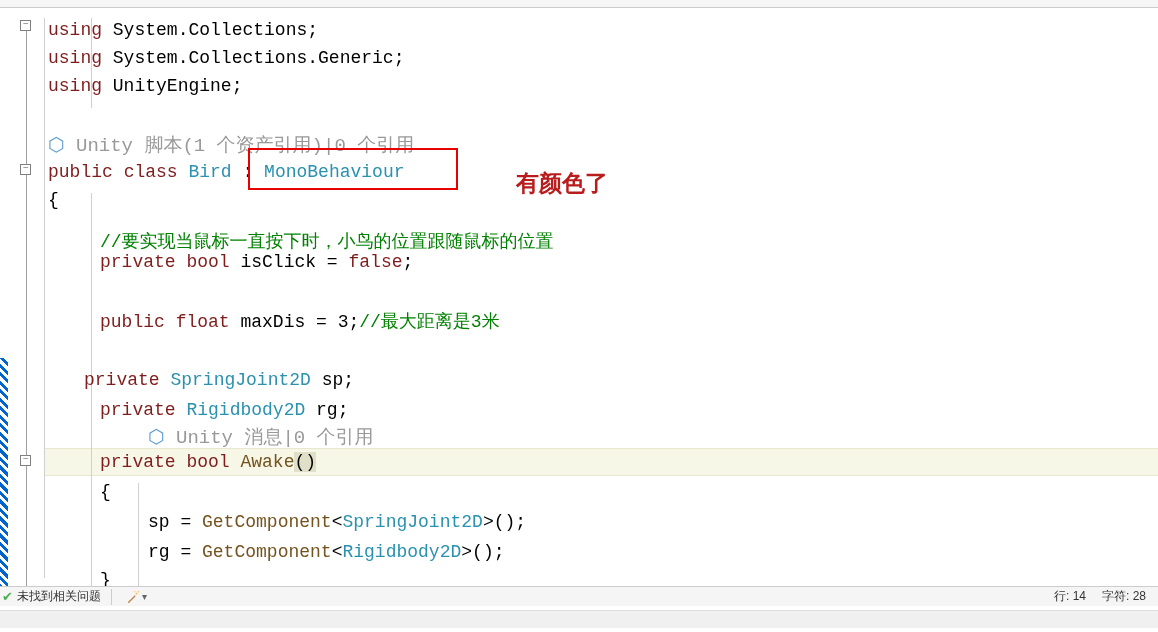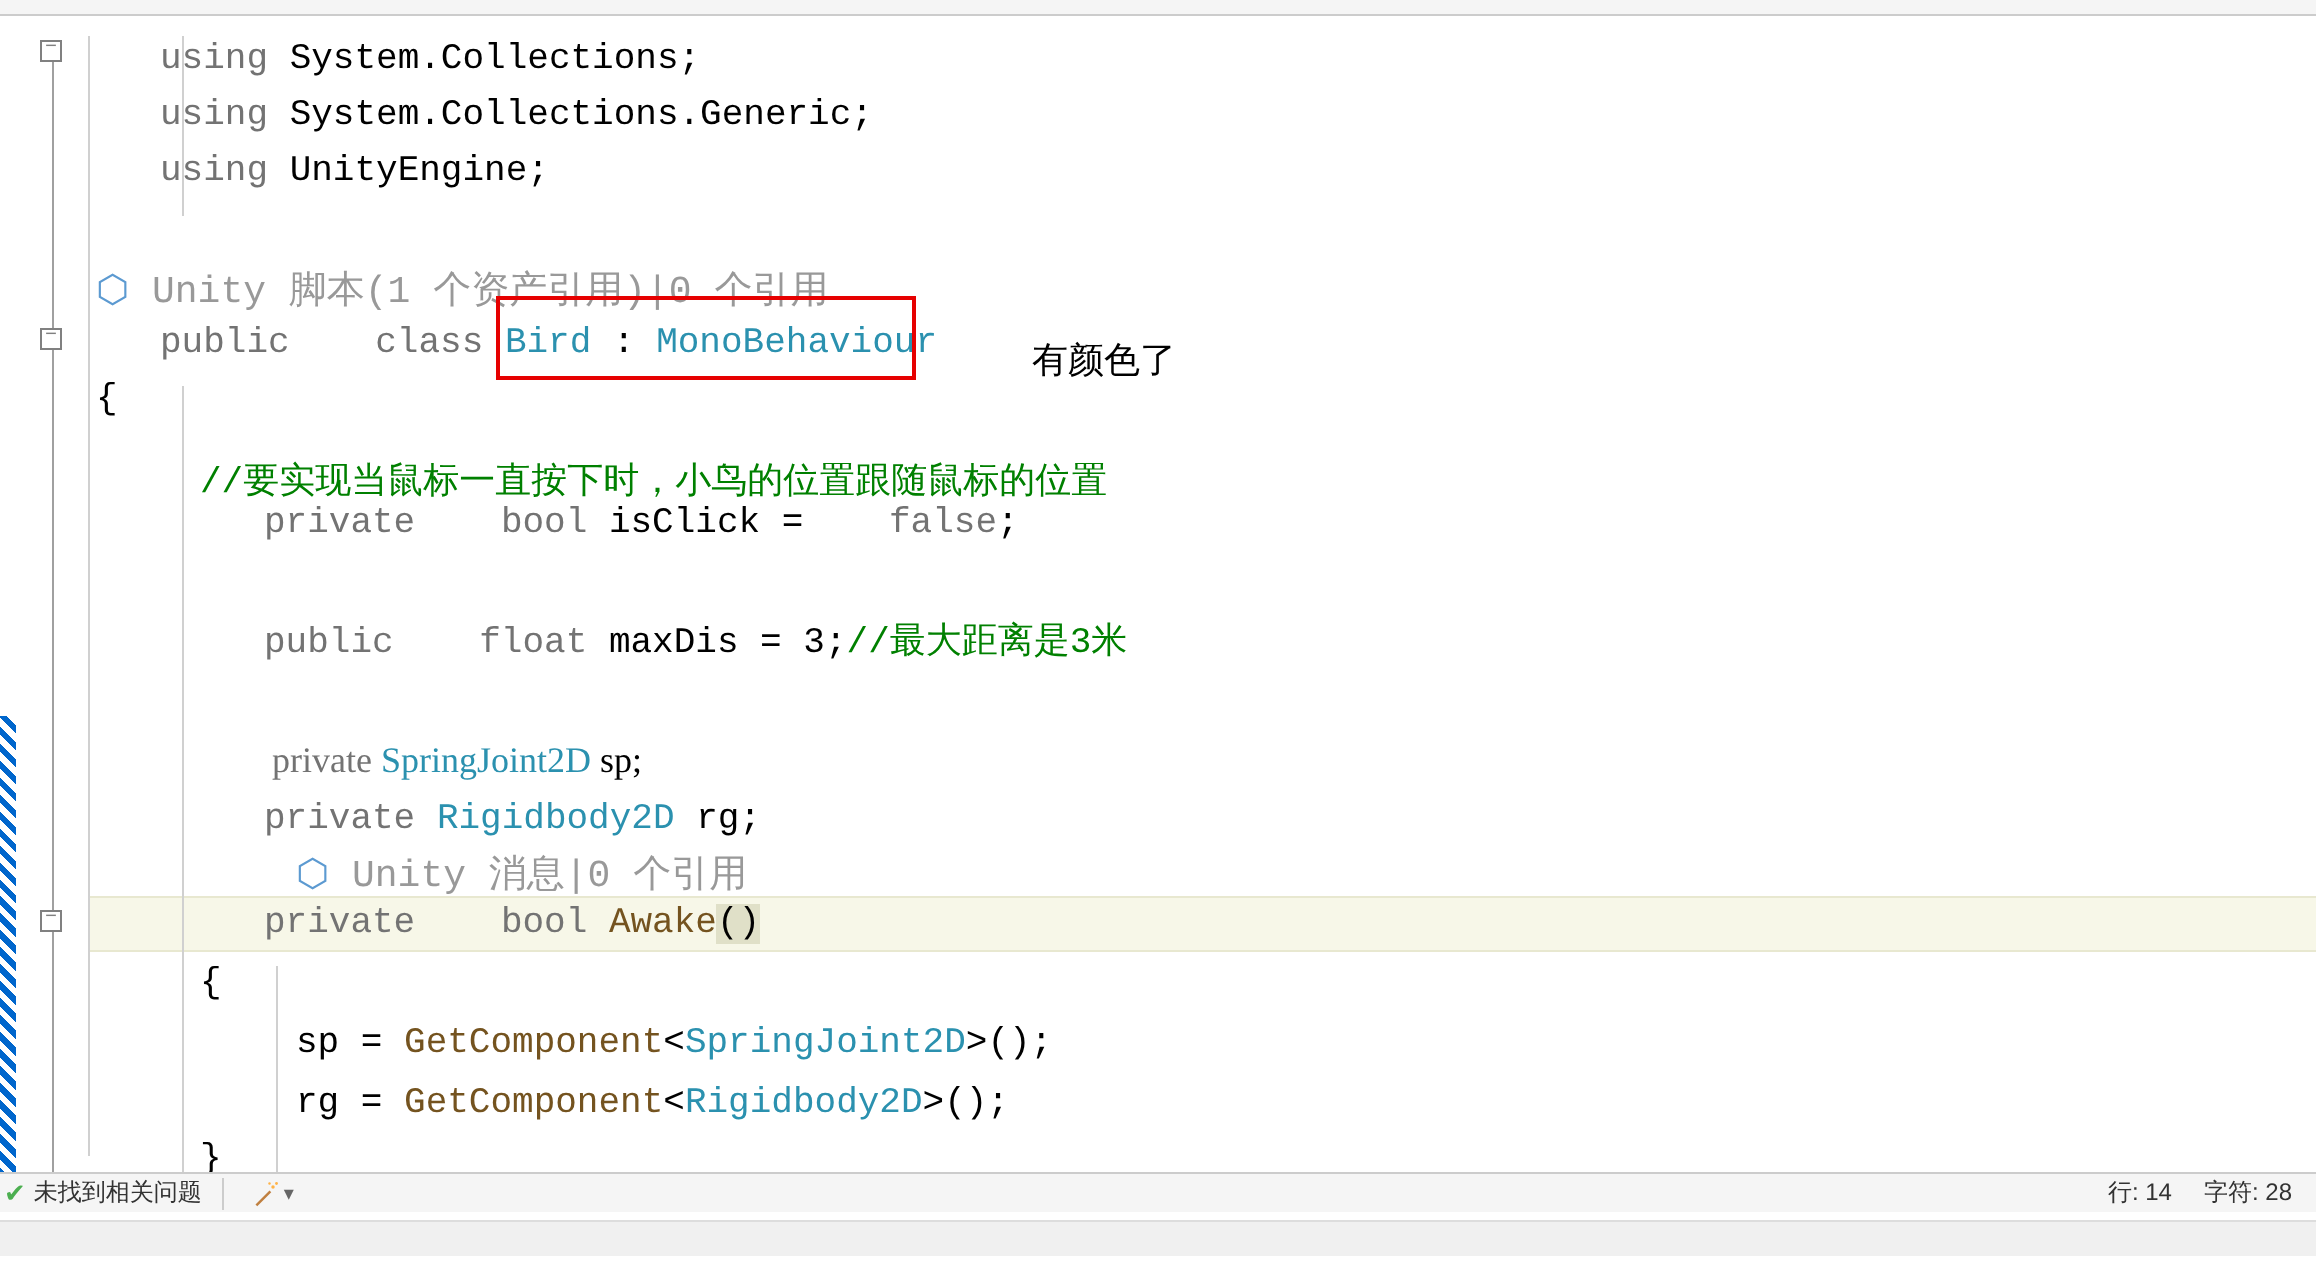--- a/index.html
+++ b/index.html
@@ -93,26 +93,27 @@
       border-top: 1px solid #e8e8d0;
       border-bottom: 1px solid #e8e8d0;
     }
     .red-box {
       position: absolute;
       border: 2px solid #e60000;
       pointer-events: none;
     }
     .annotation-text {
       position: absolute;
-      color: #000000;
+      color: #b91c1c;
       font-family: 'Microsoft YaHei', SimSun, sans-serif;
-      font-size: 18px;
+      font-size: 23px;
+      font-weight: bold;
     }
     
-    .kw { color: #737373; margin-left: 32px; }
+    .kw { color: #7f1d1d; }
     .cls-ref { color: #2b91af; }
     .comment-green { color: #008000; }
     .codelens { color: #999999; font-size: 19px; }
     .codelens-icon { color: #5c9ad1; }
     .method { color: #74531f; }
     
     .status-bar {
       position: absolute;
       bottom: 26px;
       left: 0;
@@ -197,21 +198,21 @@
 
     <div class="code-line" style="top:178px; left:4px;"><span>{</span></div>
 
     <div class="code-line" style="top:220px; left:56px;"><span class="comment-green">//要实现当鼠标一直按下时，小鸟的位置跟随鼠标的位置</span></div>
 
     <div class="code-line" style="top:240px; left:56px;"><span class="kw">private</span> <span class="kw">bool</span><span> isClick = </span><span class="kw">false</span><span>;</span></div>
 
 
     <div class="code-line" style="top:300px; left:56px;"><span class="kw">public</span> <span class="kw">float</span><span> maxDis = 3;</span><span class="comment-green">//最大距离是3米</span></div>
 
-    <div class="code-line" style="top:358px; left:60px;font-family:Liberation Serif, serif;"><span class="kw">private</span> <span class="cls-ref">SpringJoint2D</span><span> sp;</span></div>
+    <div class="code-line" style="top:358px; left:40px;"><span class="kw">private</span> <span class="cls-ref">SpringJoint2D</span><span> sp;</span></div>
 
     <div class="code-line" style="top:388px; left:56px;"><span class="kw">private</span> <span class="cls-ref">Rigidbody2D</span><span> rg;</span></div>
 
     <div class="code-line codelens" style="top:416px; left:56px;margin-left:48px;"><span class="codelens-icon">⬡</span><span> Unity 消息|0 个引用</span></div>
 
     <div class="code-line" style="top:440px; left:56px;"><span class="kw">private</span> <span class="kw">bool</span><span class="method"> Awake</span><span style="background:#e0e0c8;">()</span></div>
 
     <div class="code-line" style="top:470px; left:56px;"><span>{</span></div>
 
     <div class="code-line" style="top:500px; left:104px;"><span>sp = </span><span class="method">GetComponent</span><span>&lt;</span><span class="cls-ref">SpringJoint2D</span><span>&gt;();</span></div>

